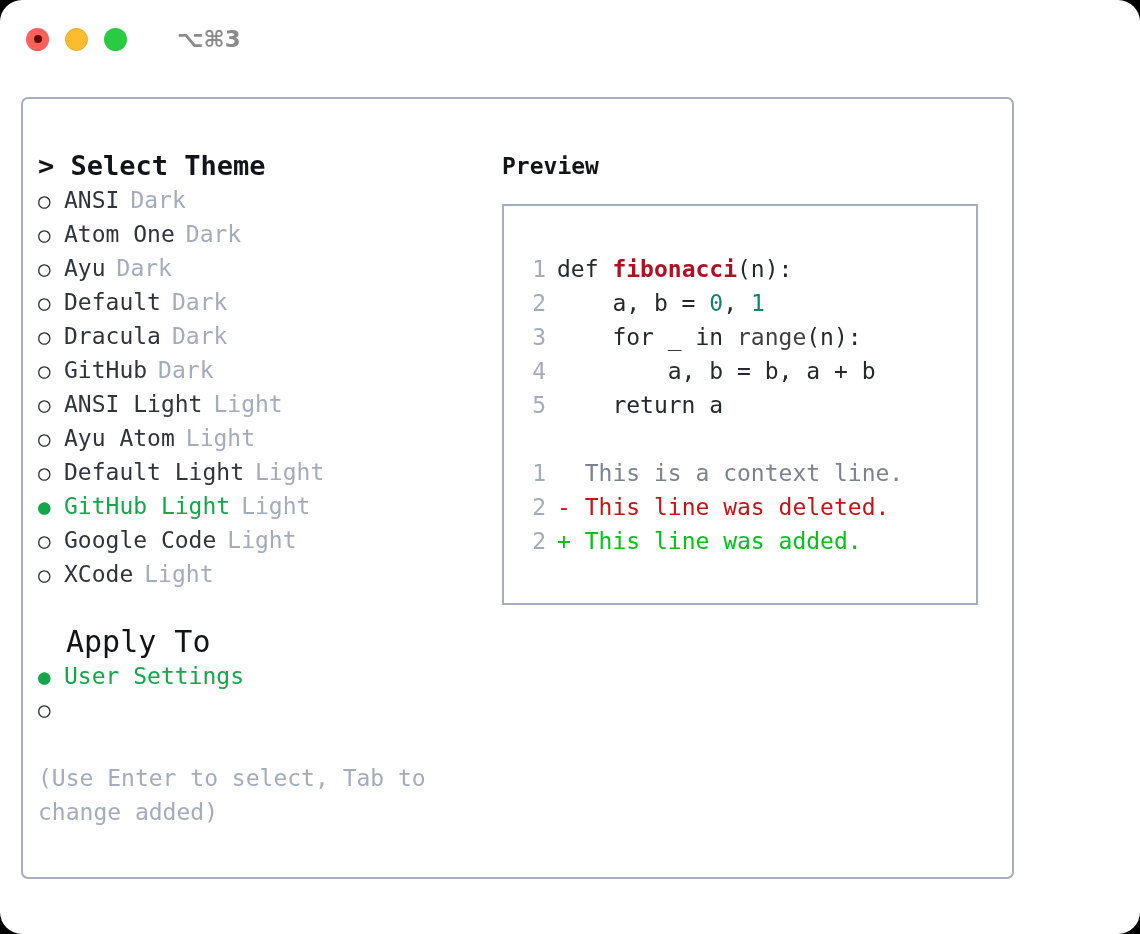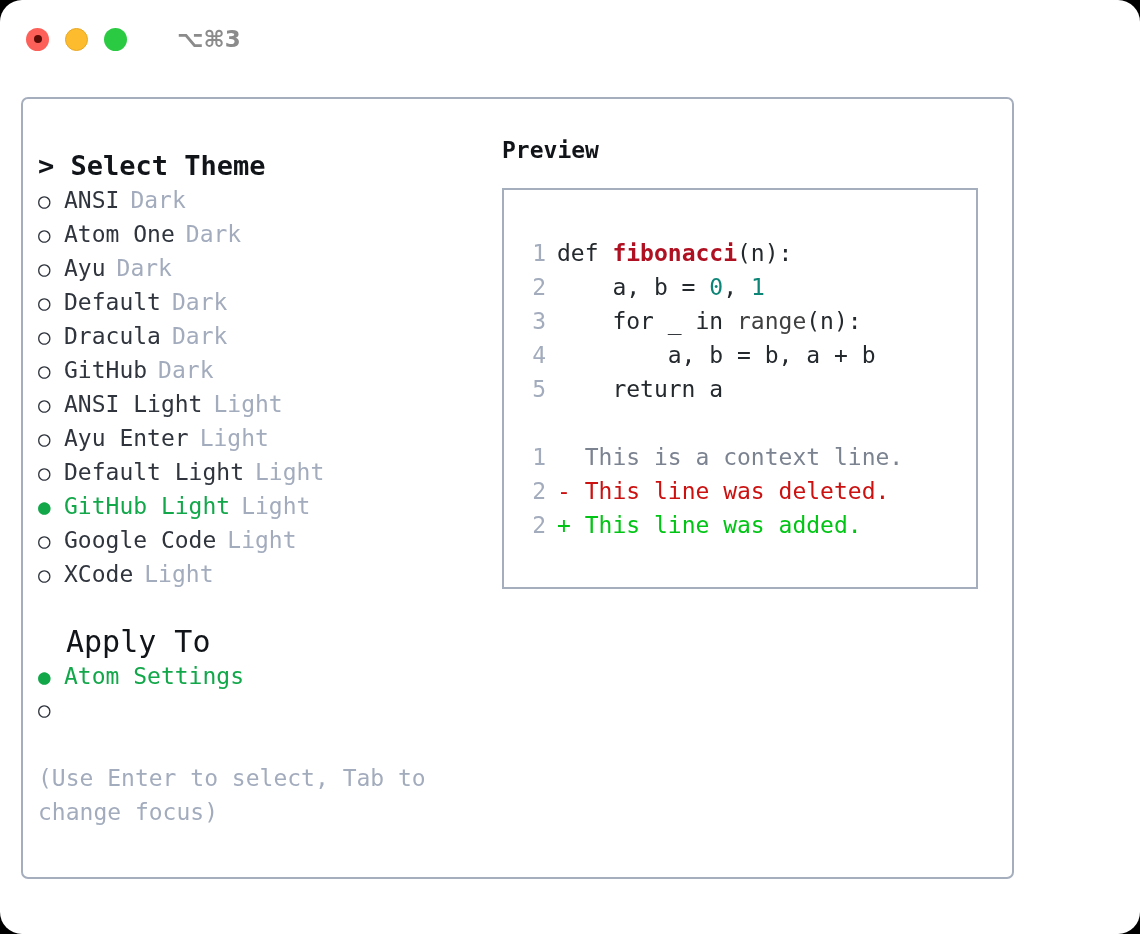--- a/index.html
+++ b/index.html
@@ -142,21 +142,21 @@
     color: #a3acbd;
     line-height: 34px;
     width: 410px;
     white-space: pre-wrap;
   }
 
   
   .right-col {
     position: absolute;
     left: 479px;
-    top: 34px;
+    top: 50px;
     width: 490px;
   }
   .preview-title {
     font-size: 23px;
     font-weight: bold;
     color: #111418;
     line-height: 34px;
     height: 34px;
   }
   .preview-box {
@@ -216,36 +216,36 @@
       <div class="left-col">
         <div class="section-header">&gt; Select Theme</div>
         <div id="theme-list">
             <div class="opt-row"><span class="bullet">○</span><span class="opt-label">ANSI</span><span class="opt-tag">Dark</span></div>
             <div class="opt-row"><span class="bullet">○</span><span class="opt-label">Atom One</span><span class="opt-tag">Dark</span></div>
             <div class="opt-row"><span class="bullet">○</span><span class="opt-label">Ayu</span><span class="opt-tag">Dark</span></div>
             <div class="opt-row"><span class="bullet">○</span><span class="opt-label">Default</span><span class="opt-tag">Dark</span></div>
             <div class="opt-row"><span class="bullet">○</span><span class="opt-label">Dracula</span><span class="opt-tag">Dark</span></div>
             <div class="opt-row"><span class="bullet">○</span><span class="opt-label">GitHub</span><span class="opt-tag">Dark</span></div>
             <div class="opt-row"><span class="bullet">○</span><span class="opt-label">ANSI Light</span><span class="opt-tag">Light</span></div>
-            <div class="opt-row"><span class="bullet">○</span><span class="opt-label">Ayu Enter</span><span class="opt-tag">Light</span></div>
+            <div class="opt-row"><span class="bullet">○</span><span class="opt-label">Ayu Atom</span><span class="opt-tag">Light</span></div>
             <div class="opt-row"><span class="bullet">○</span><span class="opt-label">Default Light</span><span class="opt-tag">Light</span></div>
             <div class="opt-row selected"><span class="bullet sel">●</span><span class="opt-label">GitHub Light</span><span class="opt-tag">Light</span></div>
             <div class="opt-row"><span class="bullet">○</span><span class="opt-label">Google Code</span><span class="opt-tag">Light</span></div>
             <div class="opt-row"><span class="bullet">○</span><span class="opt-label">XCode</span><span class="opt-tag">Light</span></div>
           </div>
 
         <div class="apply-block">
           <div class="apply-title">Apply To</div>
           <div id="apply-list">
-              <div class="opt-row selected"><span class="bullet sel">●</span><span class="opt-label">Atom Settings</span></div>
+              <div class="opt-row selected"><span class="bullet sel">●</span><span class="opt-label">User Settings</span></div>
               <div class="opt-row"><span class="bullet">○</span></div>
             </div>
         </div>
 
-        <div class="hint">(Use Enter to select, Tab to change focus)</div>
+        <div class="hint">(Use Enter to select, Tab to change added)</div>
       </div>
 
       <div class="right-col">
         <div class="preview-title">Preview</div>
         <div class="preview-box">
           <div id="code-block">
               <div class="code-line"><span class="lineno">1</span><span><span class="code-text">def </span><span class="tok-fn">fibonacci</span><span class="code-text">(n):</span></span></div>
               <div class="code-line"><span class="lineno">2</span><span><span class="code-text">    a, b = </span><span class="tok-num">0</span><span class="code-text">, </span><span class="tok-num">1</span></span></div>
               <div class="code-line"><span class="lineno">3</span><span><span class="code-text">    for _ in </span><span class="tok-call">range</span><span class="code-text">(n):</span></span></div>
               <div class="code-line"><span class="lineno">4</span><span><span class="code-text">        a, b = b, a + b</span></span></div>

